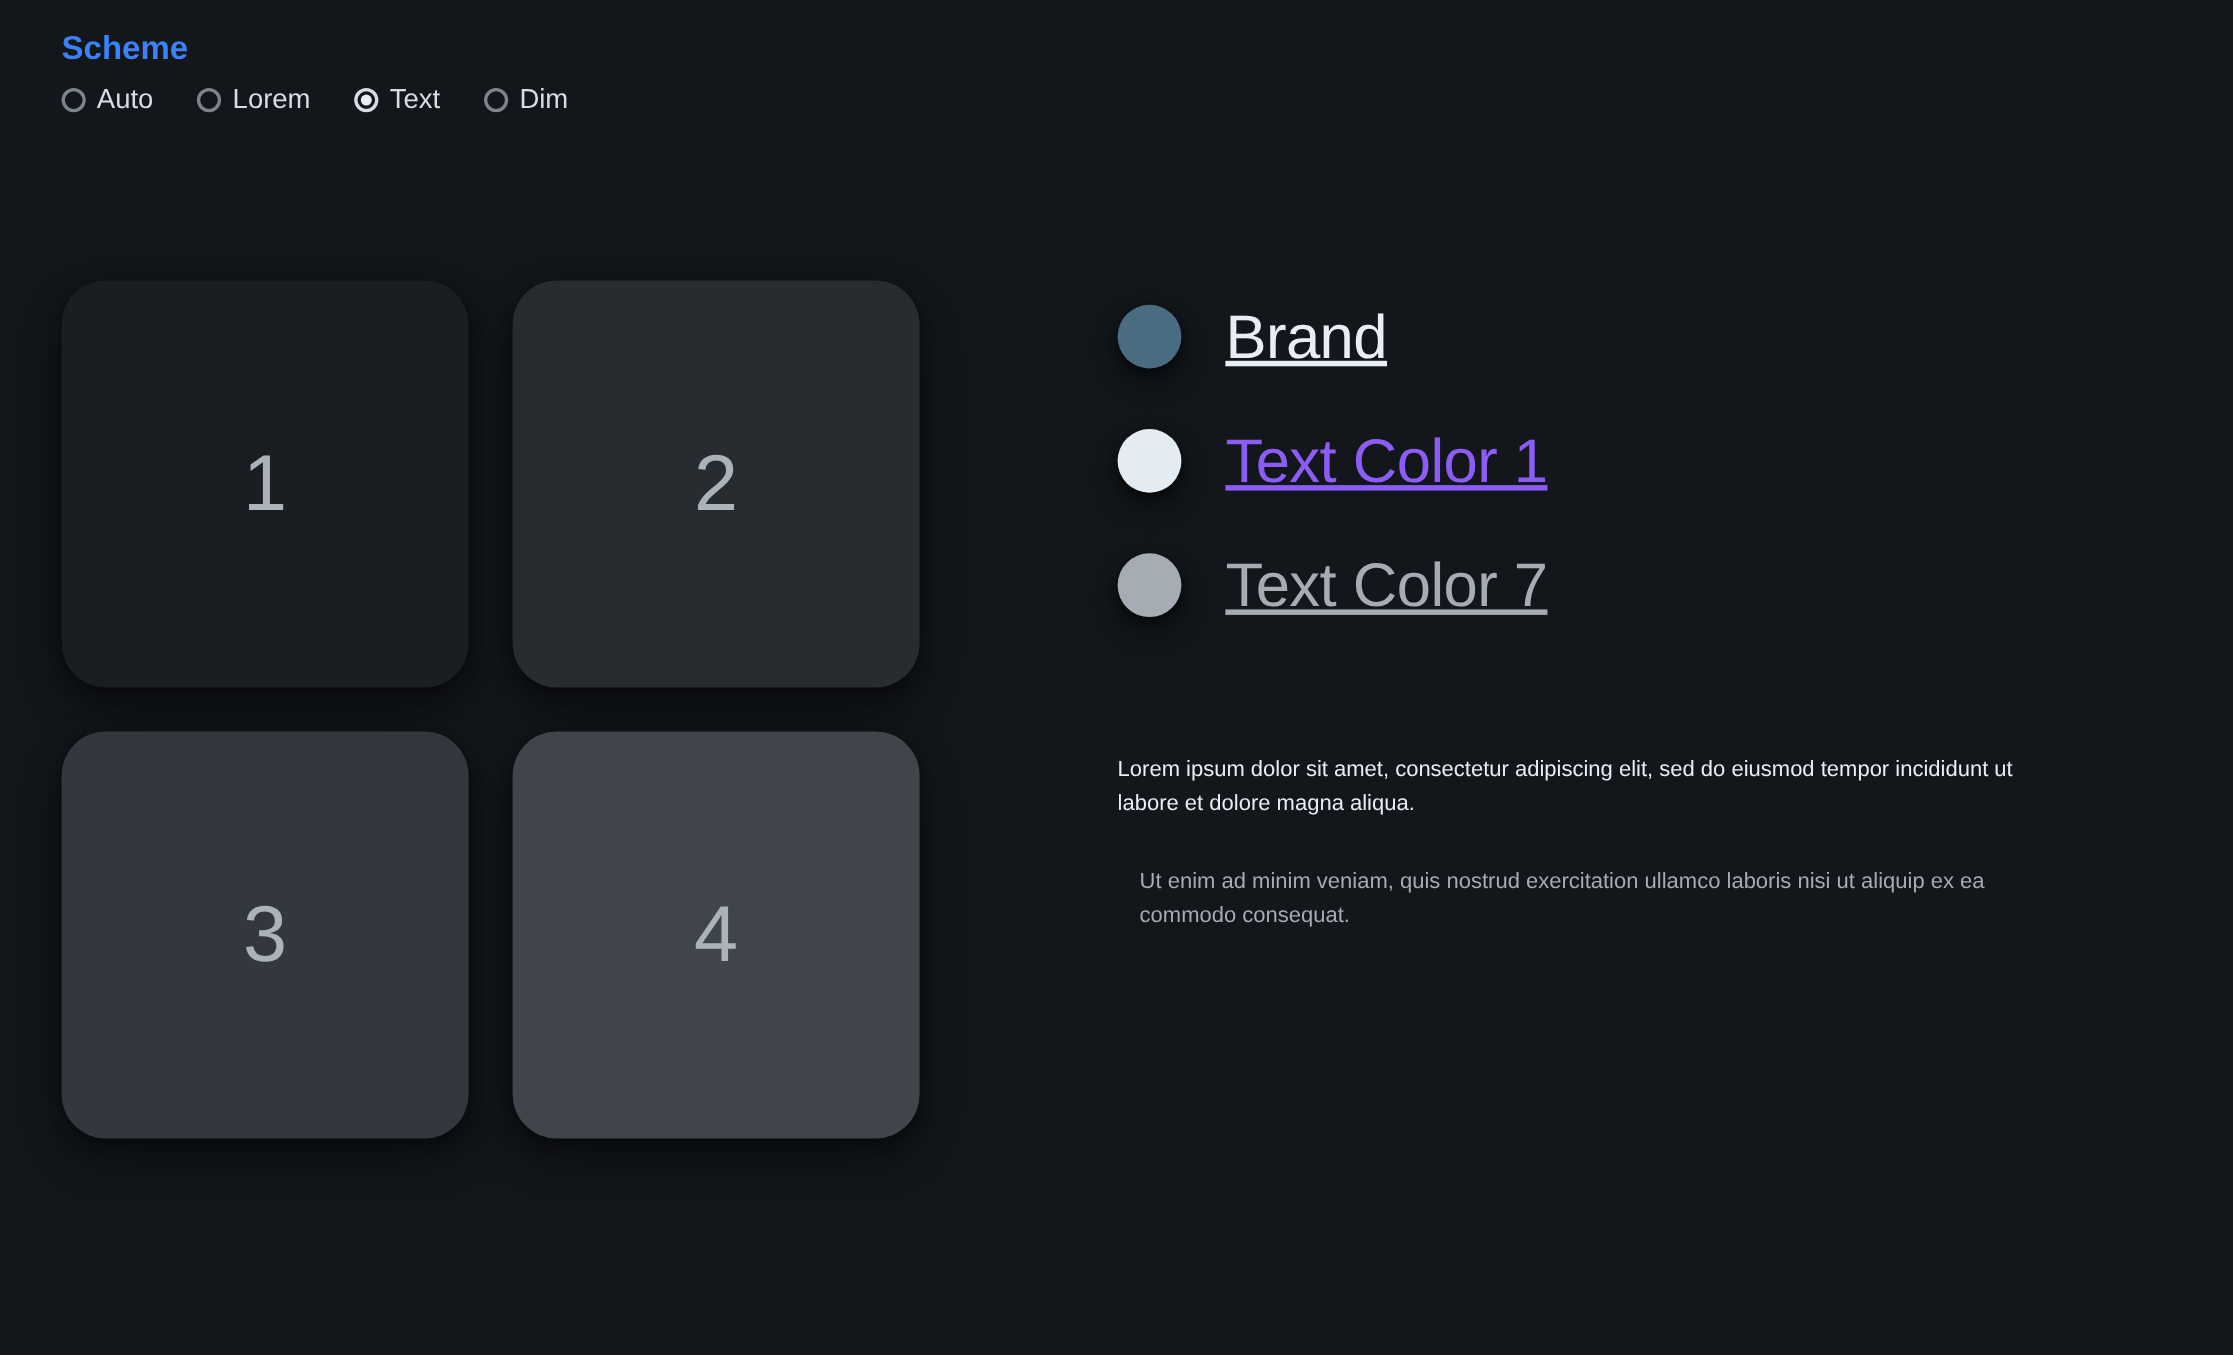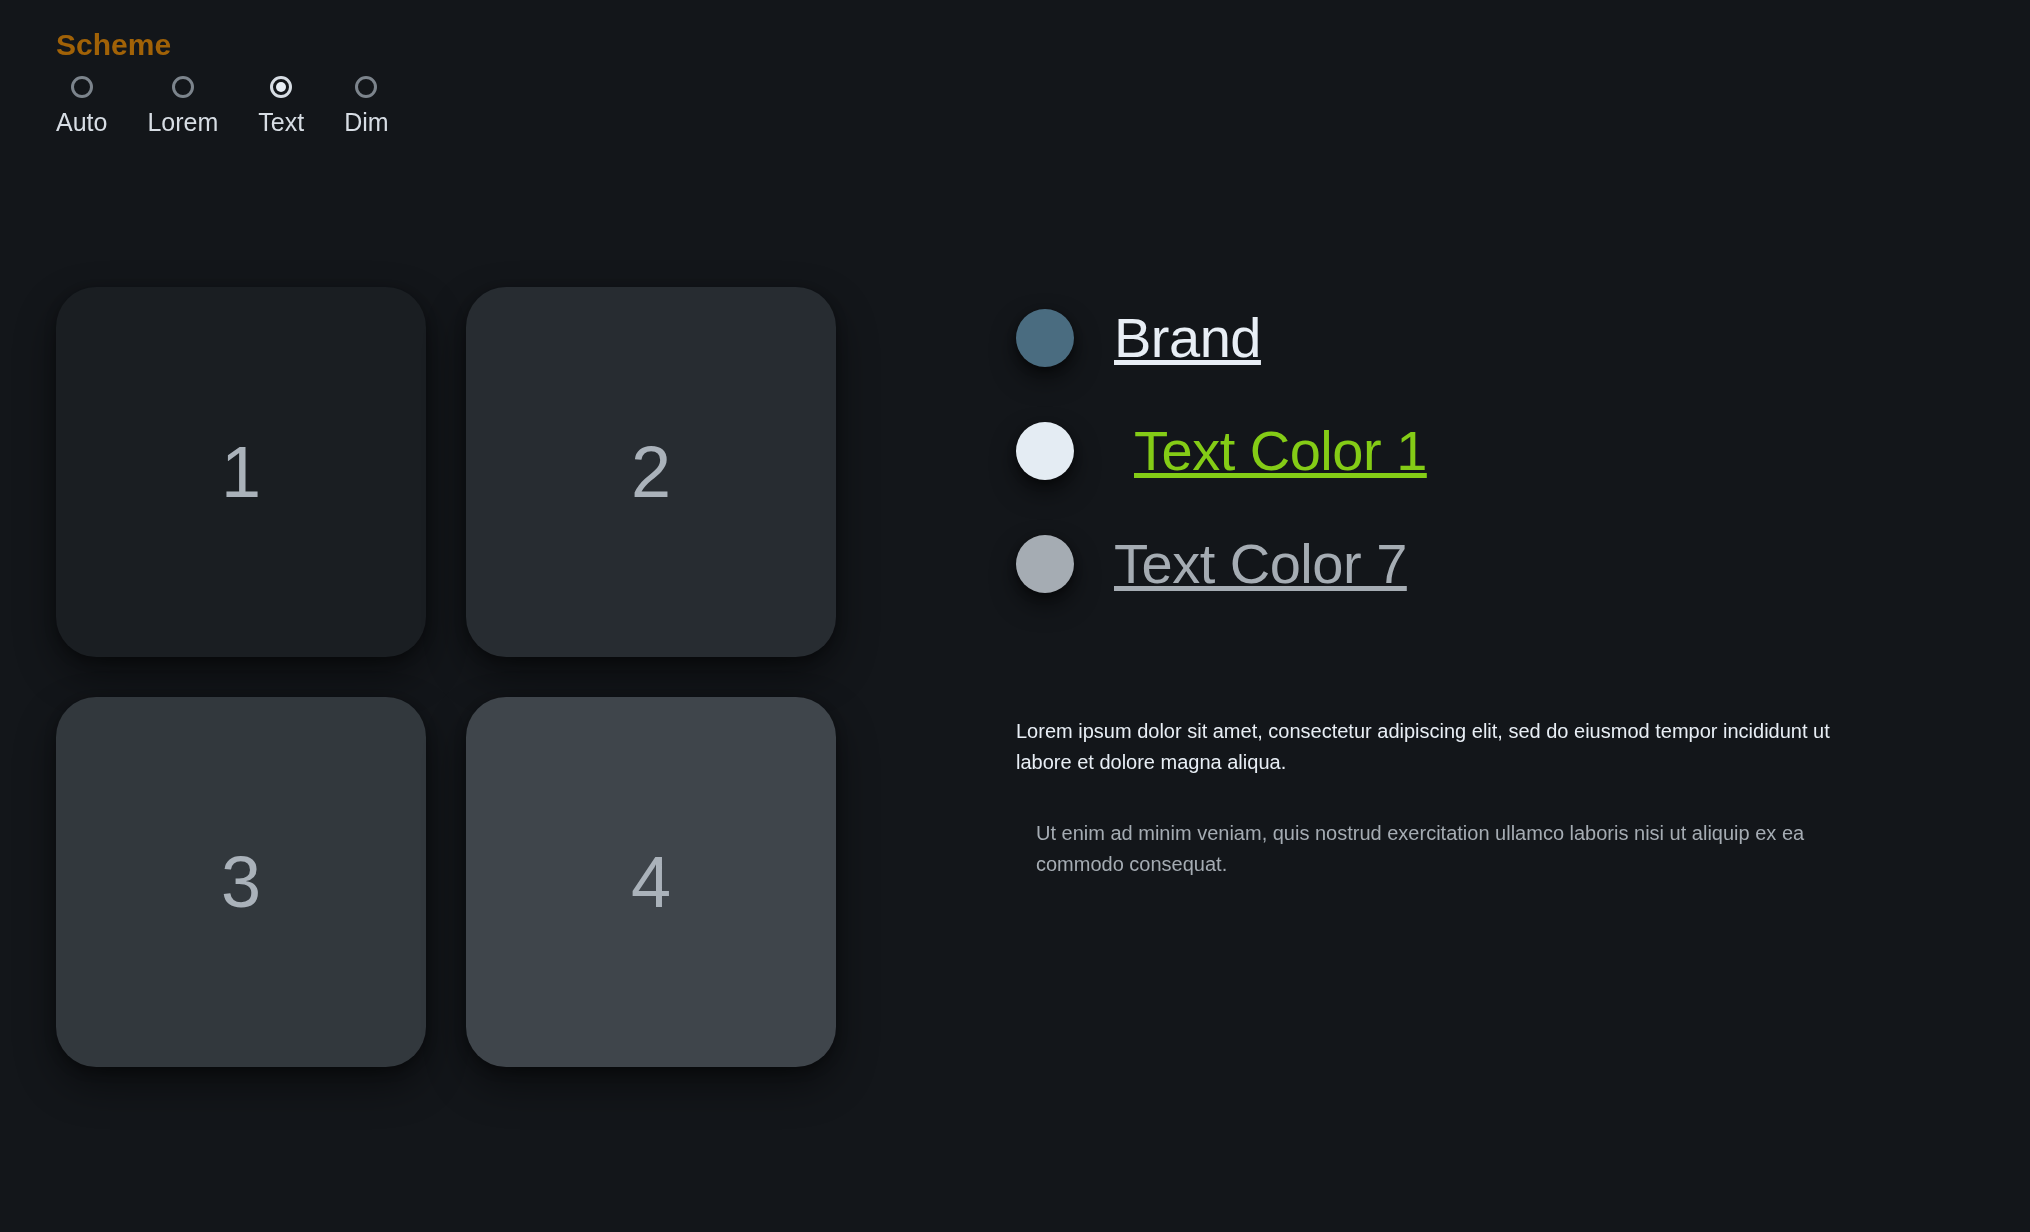--- a/index.html
+++ b/index.html
@@ -15,34 +15,33 @@
       height: 1232px;
       padding: 28px 56px;
       overflow: hidden;
     }
     .scheme-section {
       margin-bottom: 150px;
     }
     .scheme-title {
       font-size: 30px;
       font-weight: 700;
-      color: #a16207;
+      color: #3b82f6;
       margin-bottom: 14px;
     }
     .radio-row {
       display: flex;
       gap: 40px;
       align-items: center;
     }
     .radio-option {
       display: flex;
       align-items: center;
       gap: 10px;
       cursor: pointer;
-      flex-direction: column;
     }
     .radio-circle {
       width: 22px;
       height: 22px;
       border-radius: 50%;
       border: 3px solid #7c848c;
       display: flex;
       align-items: center;
       justify-content: center;
       flex-shrink: 0;
@@ -164,21 +163,21 @@
       </div>
   </div>
 
   <div class="right">
     <div class="swatch-row">
       <div class="swatch" style="background: rgb(74, 108, 128);"></div>
       <div class="swatch-label" style="color: rgb(232, 238, 245);">Brand</div>
     </div>
     <div class="swatch-row">
       <div class="swatch" style="background: rgb(228, 236, 243);"></div>
-      <div class="swatch-label" style="color: #84cc16; margin-left: 20px;">Text Color 1</div>
+      <div class="swatch-label" style="color: #8b5cf6;">Text Color 1</div>
     </div>
     <div class="swatch-row">
       <div class="swatch" style="background: rgb(165, 172, 179);"></div>
       <div class="swatch-label" style="color: rgb(165, 172, 179);">Text Color 7</div>
     </div>
 
     <div class="paragraphs">
       <p class="para" style="color: rgb(232, 238, 245);">Lorem ipsum dolor sit amet, consectetur adipiscing elit, sed do eiusmod tempor incididunt ut labore et dolore magna aliqua.</p>
       <p class="para" style="color: rgb(165, 172, 179); margin-left: 20px;">Ut enim ad minim veniam, quis nostrud exercitation ullamco laboris nisi ut aliquip ex ea commodo consequat.</p>
     </div>

